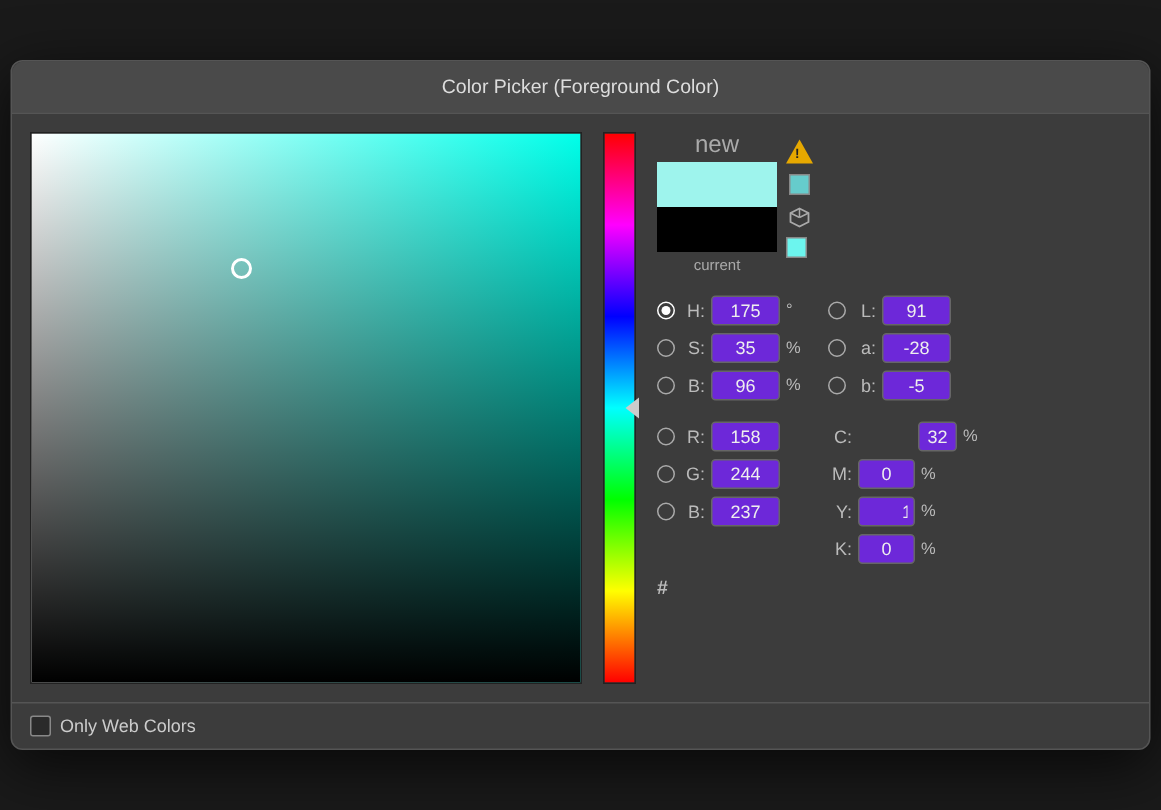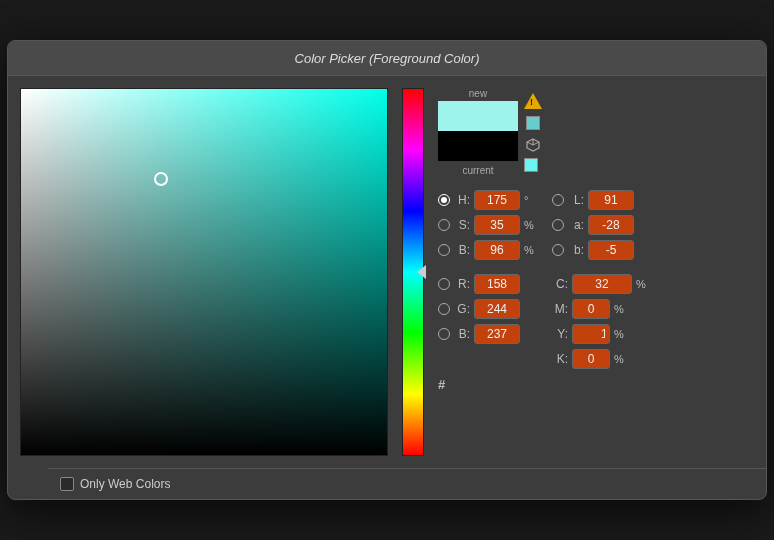--- a/index.html
+++ b/index.html
@@ -19,21 +19,20 @@
       width: 760px;
       padding: 0;
       box-shadow: 0 10px 40px rgba(0,0,0,0.7);
     }
     .title-bar {
       background: #4a4a4a;
       border-radius: 8px 8px 0 0;
       text-align: center;
       padding: 8px 0;
       border-bottom: 1px solid #555;
-      font-style: italic;
     }
     .title-bar span {
       color: #ddd;
       font-size: 13px;
       font-weight: 500;
     }
     .dialog-body {
       display: flex;
       padding: 12px;
       gap: 10px;
@@ -120,21 +119,21 @@
       gap: 6px;
       margin-bottom: 4px;
     }
     .color-preview-wrap {
       display: flex;
       flex-direction: column;
       align-items: center;
       gap: 2px;
     }
     .preview-label {
-      font-size: 10px;
+      font-size: 16px;
       color: #aaa;
       text-align: center;
     }
     .preview-swatches {
       width: 80px;
       height: 60px;
       position: relative;
     }
     .preview-new {
       position: absolute;
@@ -238,21 +237,21 @@
       border-radius: 50%;
       background: #fff;
     }
     .input-label {
       color: #bbb;
       font-size: 12px;
       width: 16px;
       text-align: right;
     }
     .input-field {
-      background: #c2410c;
+      background: #6d28d9;
       border: 1px solid #666;
       border-radius: 3px;
       color: #eee;
       font-size: 12px;
       padding: 2px 4px;
       width: 46px;
       text-align: center;
     }
     .input-unit {
       color: #bbb;
@@ -281,21 +280,20 @@
       width: 88px;
       text-align: center;
     }
     
     .bottom-bar {
       display: flex;
       align-items: center;
       gap: 8px;
       padding: 8px 12px;
       border-top: 1px solid #555;
-      margin-left: 40px;
     }
     .checkbox-wrap {
       display: flex;
       align-items: center;
       gap: 6px;
       cursor: pointer;
     }
     .checkbox {
       width: 14px;
       height: 14px;
@@ -457,21 +455,21 @@
           <div class="input-row">
             <div class="radio-circle"></div>
             <span class="input-label">b:</span>
             <input class="input-field" type="text" value="-5" style="">
           </div>
 
           <div style="height:4px;"></div>
 
           <div class="input-row">
             <span class="input-label">C:</span>
-            <input class="input-field" type="text" value="32" style="width: 60px;">
+            <input class="input-field" type="text" value="32" style="width: 26px; margin-left: 40px;">
             <span class="input-unit">%</span>
           </div>
 
           <div class="input-row">
             <span class="input-label">M:</span>
             <input class="input-field" type="text" value="0" style="width: 38px;">
             <span class="input-unit">%</span>
           </div>
 
           <div class="input-row">

